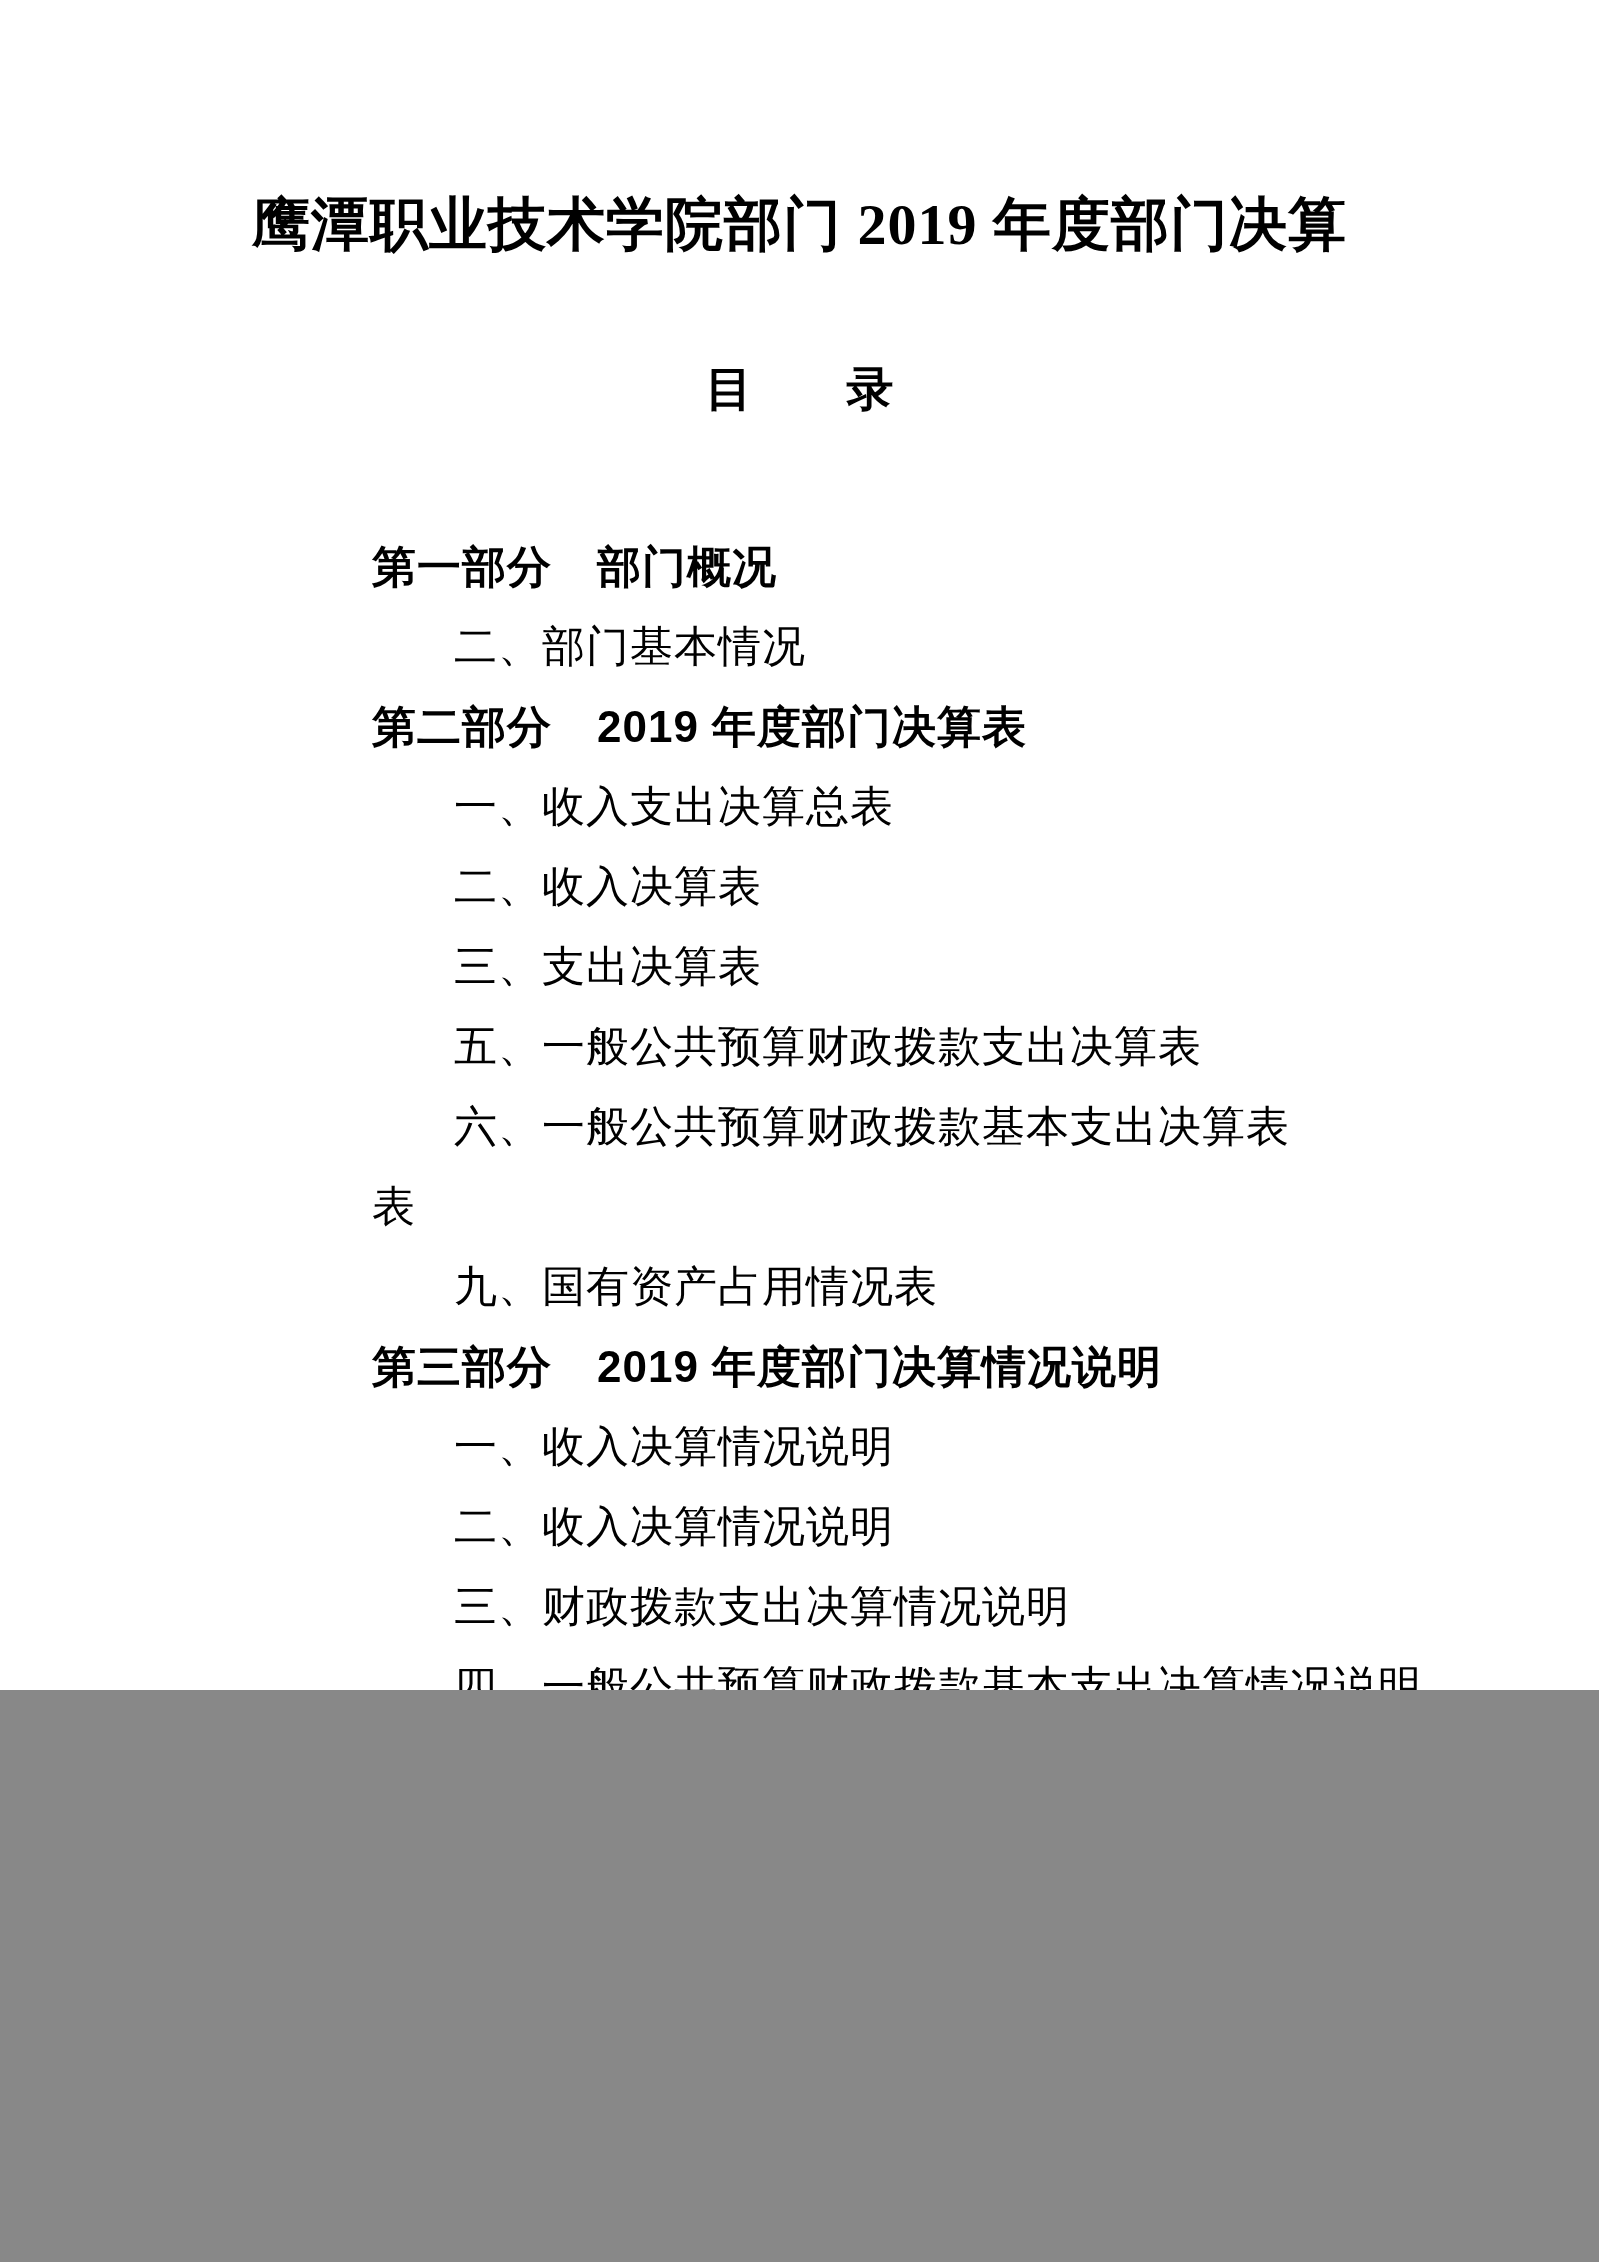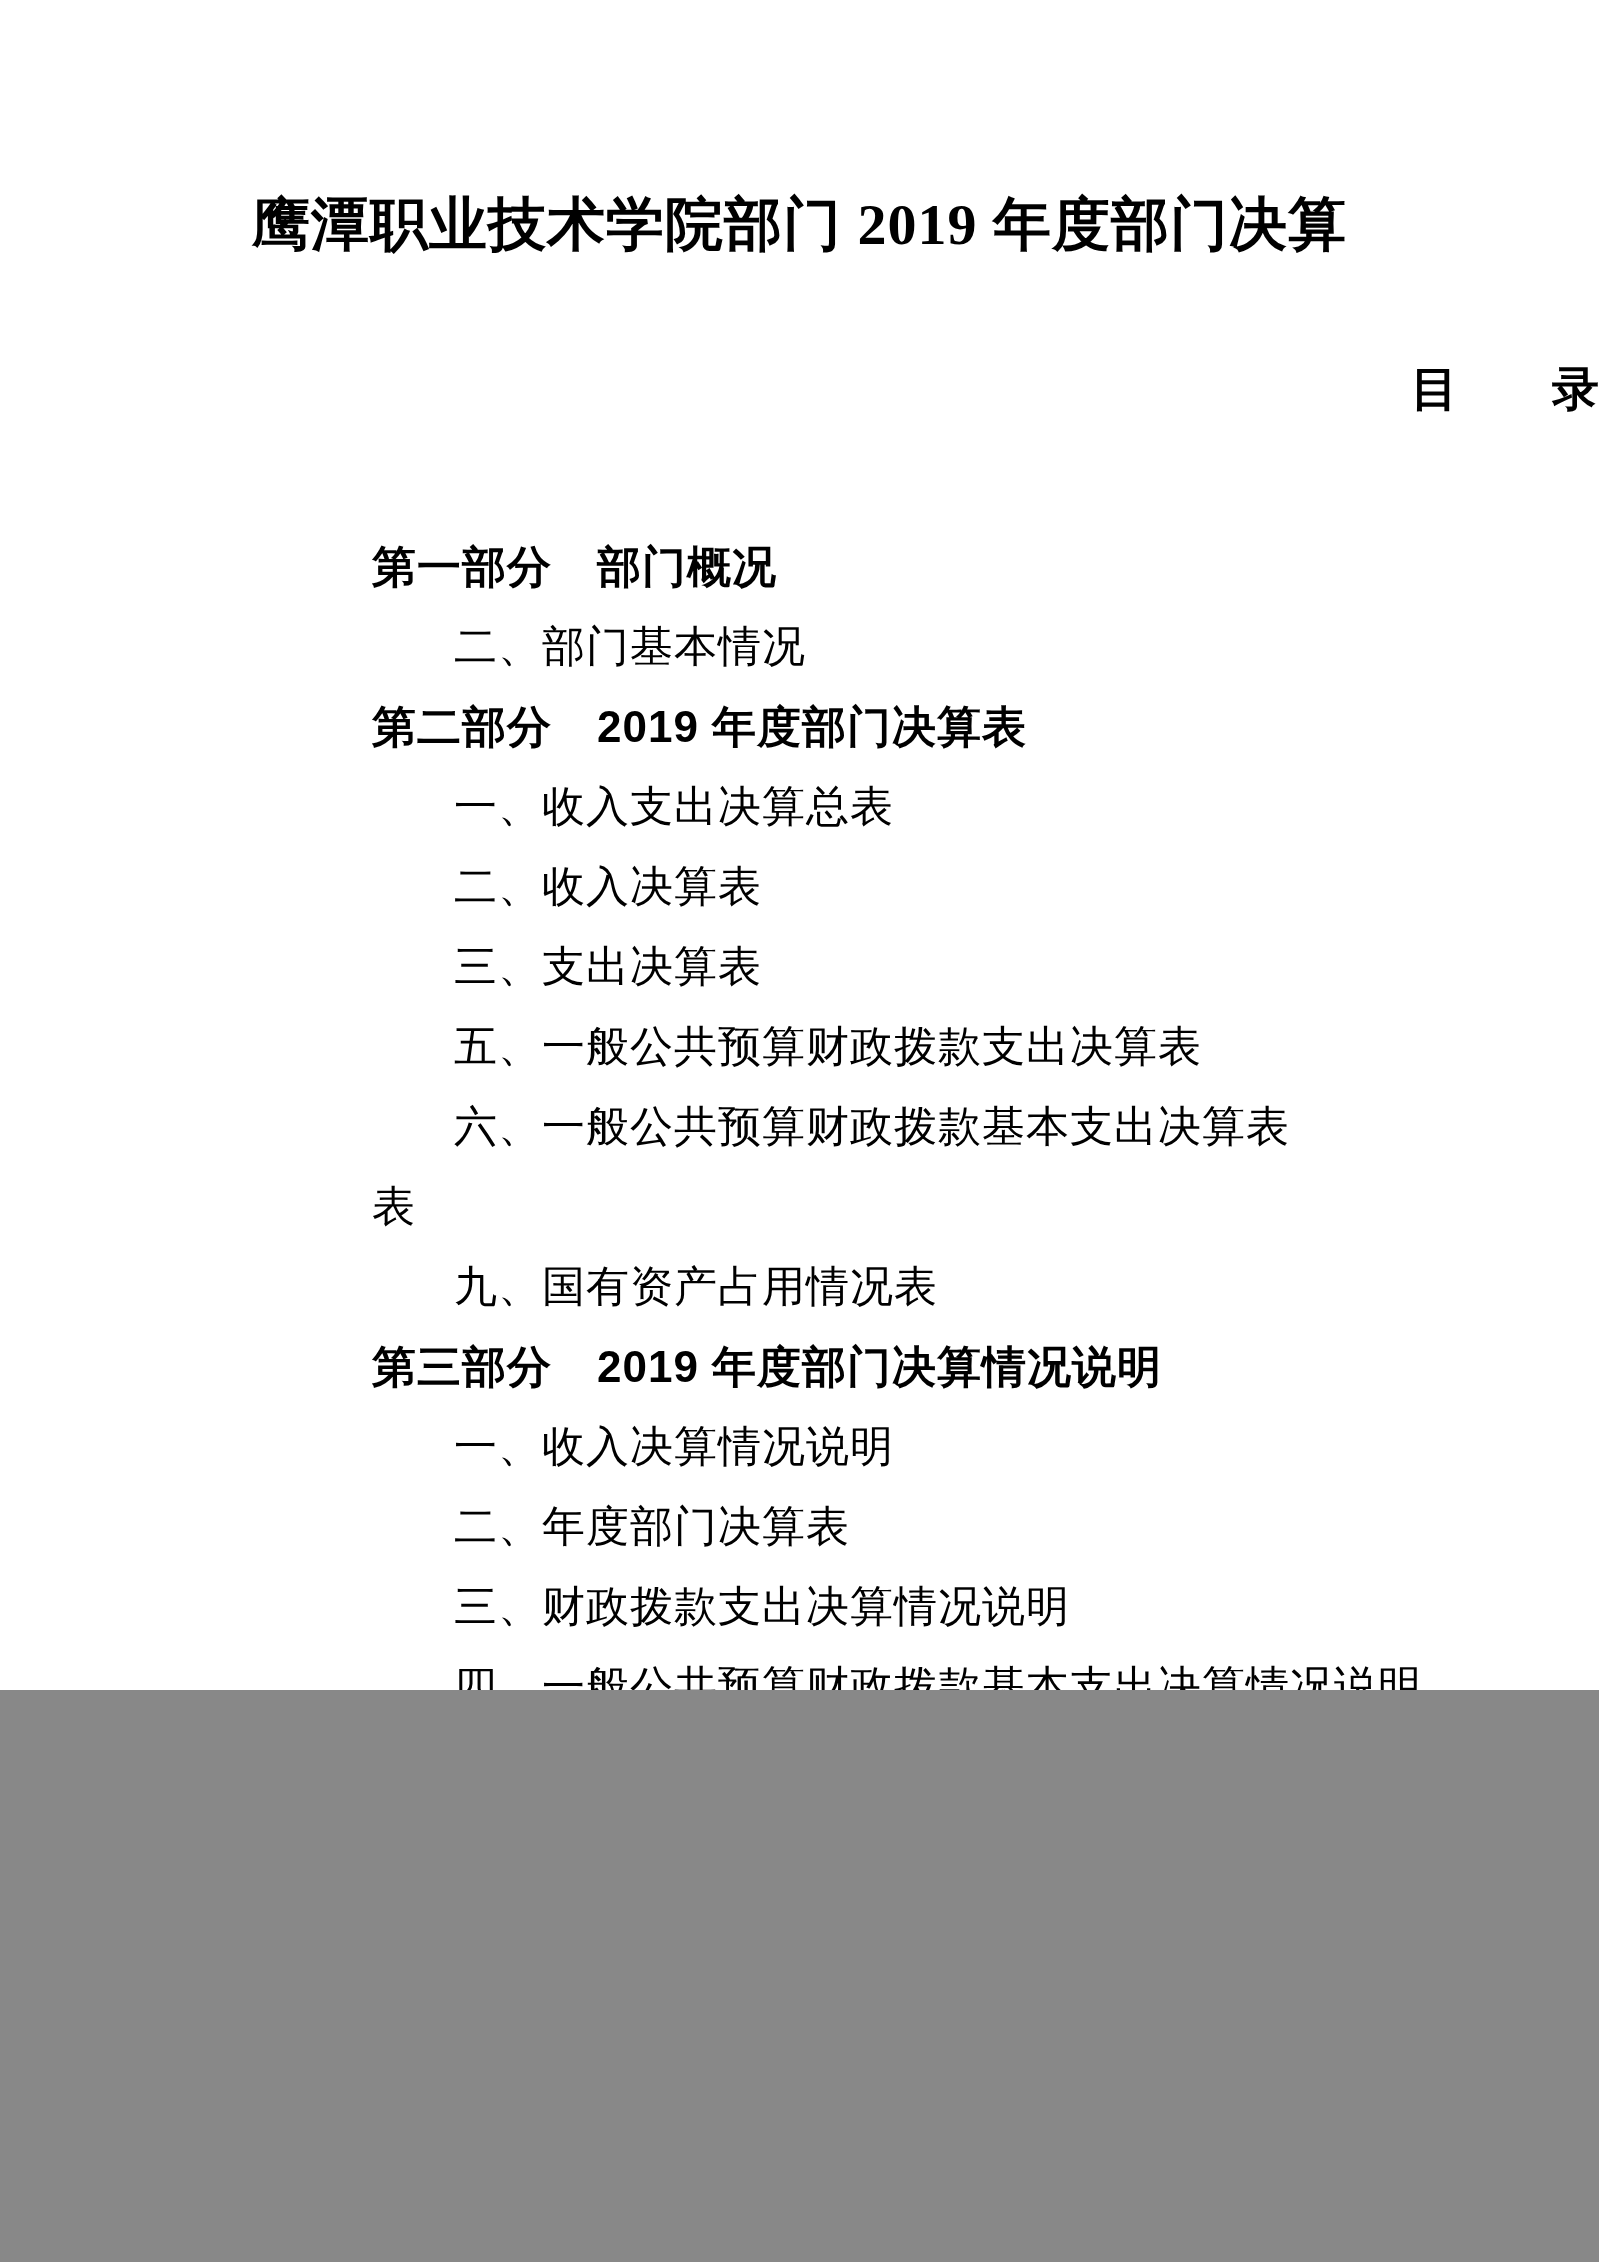--- a/index.html
+++ b/index.html
@@ -20,21 +20,21 @@
     font-weight: bold;
     text-align: center;
     letter-spacing: 1px;
     white-space: nowrap;
   }
   .toc-heading {
     margin-top: 112px;
     font-size: 47px;
     line-height: 47px;
     font-weight: bold;
-    text-align: right;
+    text-align: center;
     white-space: pre;
   }
   .toc {
     margin-top: 114px;
     padding-left: 328px;
     padding-right: 180px;
     margin-left: 44px;
   }
   .toc-line {
     height: 80px;
@@ -81,20 +81,20 @@
     <div class="toc-line section">第二部分　2019 年度部门决算表</div>
     <div class="toc-line item">一、收入支出决算总表</div>
     <div class="toc-line item">二、收入决算表</div>
     <div class="toc-line item">三、支出决算表</div>
     <div class="toc-line item">五、一般公共预算财政拨款支出决算表</div>
     <div class="toc-line item">六、一般公共预算财政拨款基本支出决算表</div>
     <div class="toc-line wrap">表</div>
     <div class="toc-line item">九、国有资产占用情况表</div>
     <div class="toc-line section">第三部分　2019 年度部门决算情况说明</div>
     <div class="toc-line item">一、收入决算情况说明</div>
-    <div class="toc-line item">二、年度部门决算表</div>
+    <div class="toc-line item">二、收入决算情况说明</div>
     <div class="toc-line item">三、财政拨款支出决算情况说明</div>
     <div class="toc-line item">四、一般公共预算财政拨款基本支出决算情况说明</div>
   </div>
 
   <div class="page-footer">- 1 -</div>
 
 </div>
 
 </body></html>

